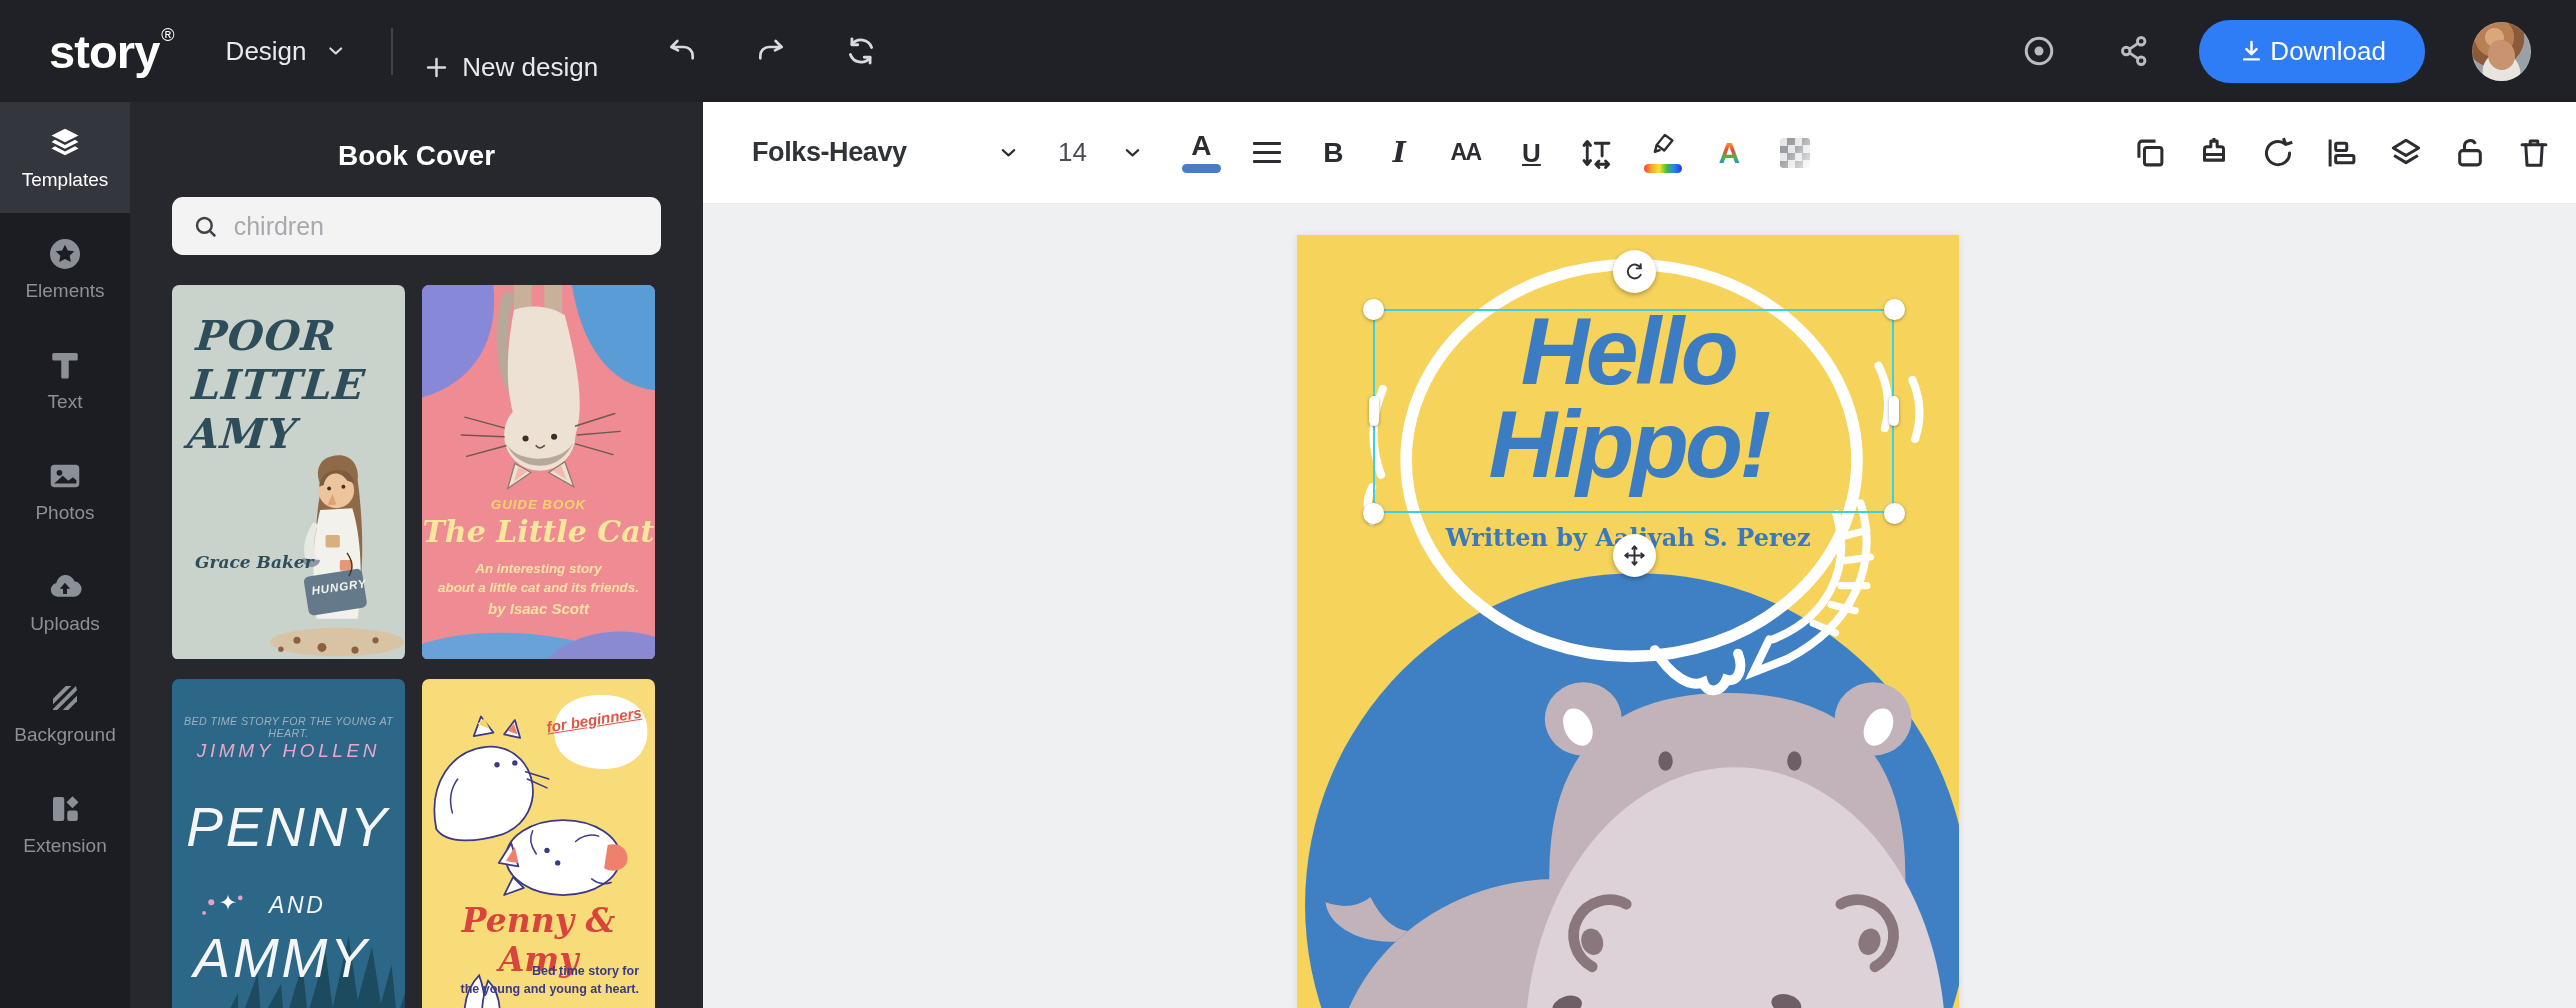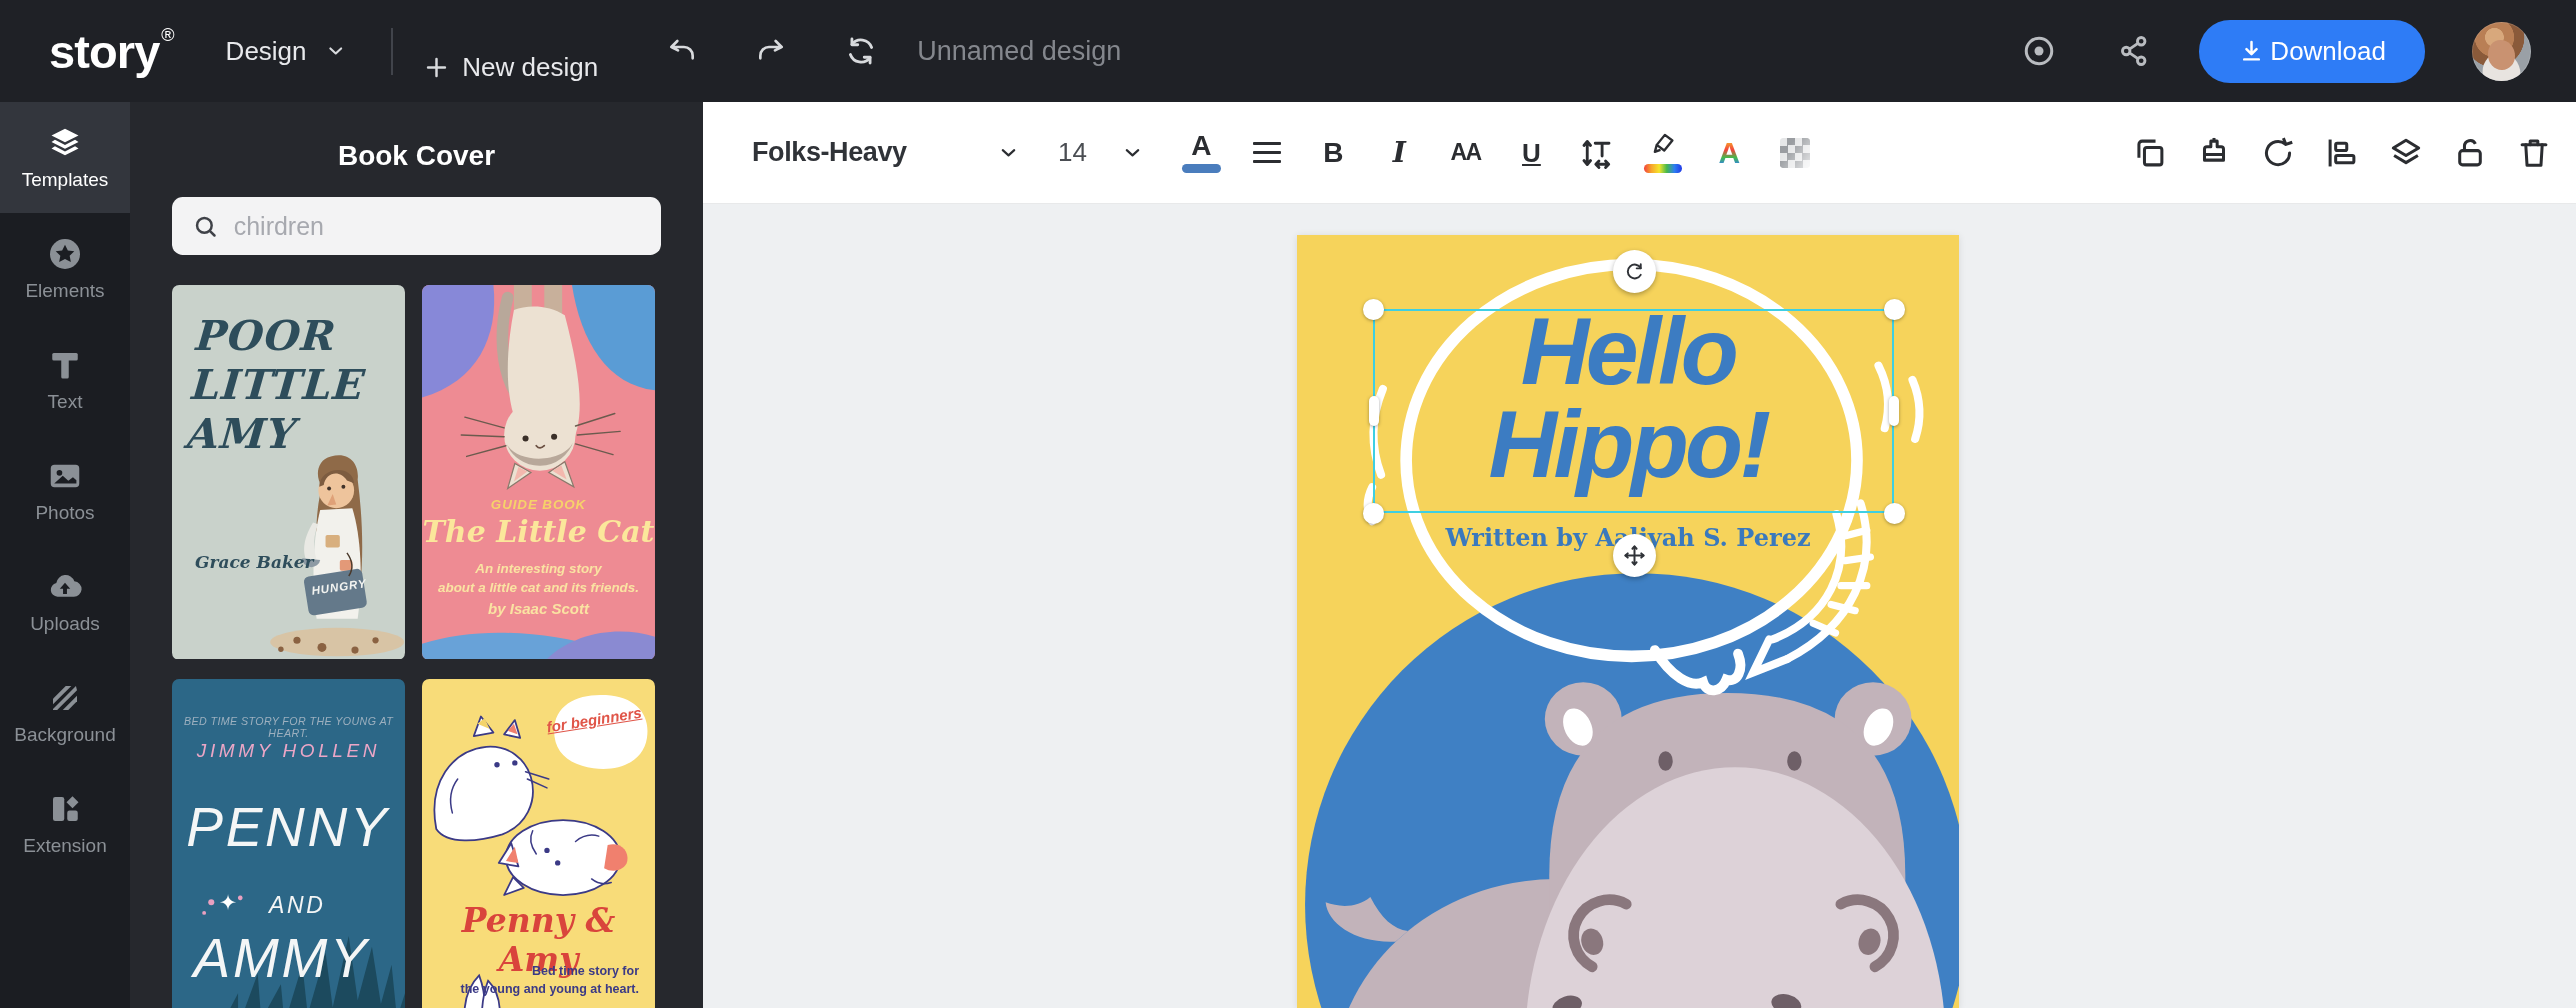--- a/index.html
+++ b/index.html
@@ -138,21 +138,20 @@
       <svg width="32" height="32" viewBox="0 0 24 24">
           <path d="M15.5 4.5 L20 9 L15 11.5 M20 9 H10.5 A6.5 6.5 0 0 0 4 15.5 V17.5" fill="none" stroke="#d8dadd" stroke-width="2" stroke-linecap="round" stroke-linejoin="round"></path>
         </svg>
     </button>
     <button class="tb-icon-btn refresh">
       <svg width="34" height="34" viewBox="0 0 24 24">
           <path d="M19.5 9.5 A8 8 0 0 0 5.6 7.3 M4.5 14.5 A8 8 0 0 0 18.4 16.7" fill="none" stroke="#d8dadd" stroke-width="2" stroke-linecap="round"></path>
           <path d="M5.6 3.5 V7.6 H9.7 M18.4 20.5 V16.4 H14.3" fill="none" stroke="#d8dadd" stroke-width="2" stroke-linecap="round" stroke-linejoin="round"></path>
         </svg>
     </button>
-    <input class="filename" placeholder="Unnamed design" style="">
     <div class="spacer"></div>
     <button class="tb-icon-btn preview-btn">
       <svg width="36" height="36" viewBox="0 0 24 24">
           <circle cx="12" cy="12" r="8.5" fill="none" stroke="#b9bcc0" stroke-width="2"></circle>
           <circle cx="12" cy="12" r="3" fill="#b9bcc0"></circle>
         </svg>
     </button>
     <button class="tb-icon-btn share-btn">
       <svg width="36" height="36" viewBox="0 0 24 24">
           <circle cx="16.8" cy="5.5" r="2.5" fill="none" stroke="#b9bcc0" stroke-width="1.9"></circle>

